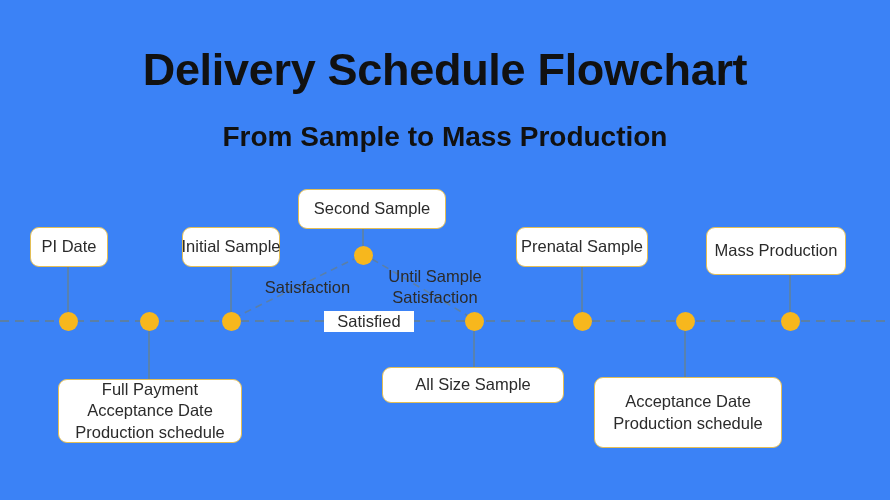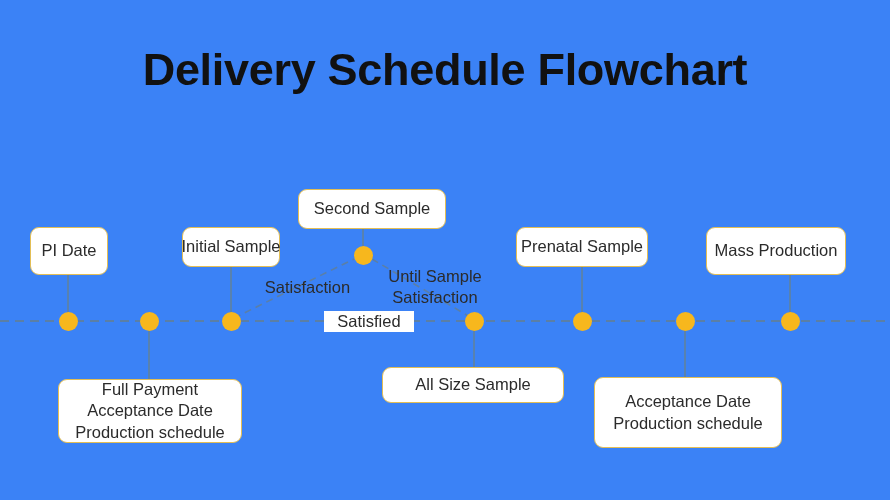--- a/index.html
+++ b/index.html
@@ -108,20 +108,21 @@
     background: #ffffff;
     padding: 0 7px;
   }
 </style>
 </head>
 <body>
 
 <div id="canvas">
 
   <div class="title">Delivery Schedule Flowchart</div>
+  <div class="subtitle">From Sample to Mass Production</div>
 
   <svg id="lines" viewBox="0 0 890 500">
 
     <line x1="0" y1="321" x2="332" y2="321" stroke="#5B7FA6" stroke-width="2" stroke-dasharray="9 6"></line>
 
     <line x1="396" y1="321" x2="890" y2="321" stroke="#5B7FA6" stroke-width="2" stroke-dasharray="9 6"></line>
 
     <line x1="234" y1="318" x2="354" y2="259" stroke="#5B7FA6" stroke-width="1.6" stroke-dasharray="7 5"></line>
 
     <line x1="372" y1="259" x2="470" y2="317" stroke="#5B7FA6" stroke-width="1.6" stroke-dasharray="7 5"></line>
@@ -129,21 +130,21 @@
     <line x1="68" y1="266" x2="68" y2="321" stroke="#5C82A8" stroke-width="1.8"></line>
     <line x1="231" y1="266" x2="231" y2="321" stroke="#5C82A8" stroke-width="1.8"></line>
     <line x1="363" y1="229" x2="363" y2="255" stroke="#5C82A8" stroke-width="1.8"></line>
     <line x1="582" y1="266" x2="582" y2="321" stroke="#5C82A8" stroke-width="1.8"></line>
     <line x1="790" y1="266" x2="790" y2="321" stroke="#5C82A8" stroke-width="1.8"></line>
     <line x1="149" y1="321" x2="149" y2="379" stroke="#5C82A8" stroke-width="1.8"></line>
     <line x1="474" y1="321" x2="474" y2="367" stroke="#5C82A8" stroke-width="1.8"></line>
     <line x1="685" y1="321" x2="685" y2="377" stroke="#5C82A8" stroke-width="1.8"></line>
   </svg>
 
-  <div class="node-box" style="left:30px; top:227px; width:78px; height:48px;">
+  <div class="node-box" style="left:30px; top:227px; width:78px; height:40px;">
     <span class="line">PI Date</span>
   </div>
 
   <div class="node-box" style="left:182px; top:227px; width:98px; height:40px;">
     <span class="line">Initial Sample</span>
   </div>
 
   <div class="node-box" style="left:298px; top:189px; width:148px; height:40px;">
     <span class="line">Second Sample</span>
   </div>

